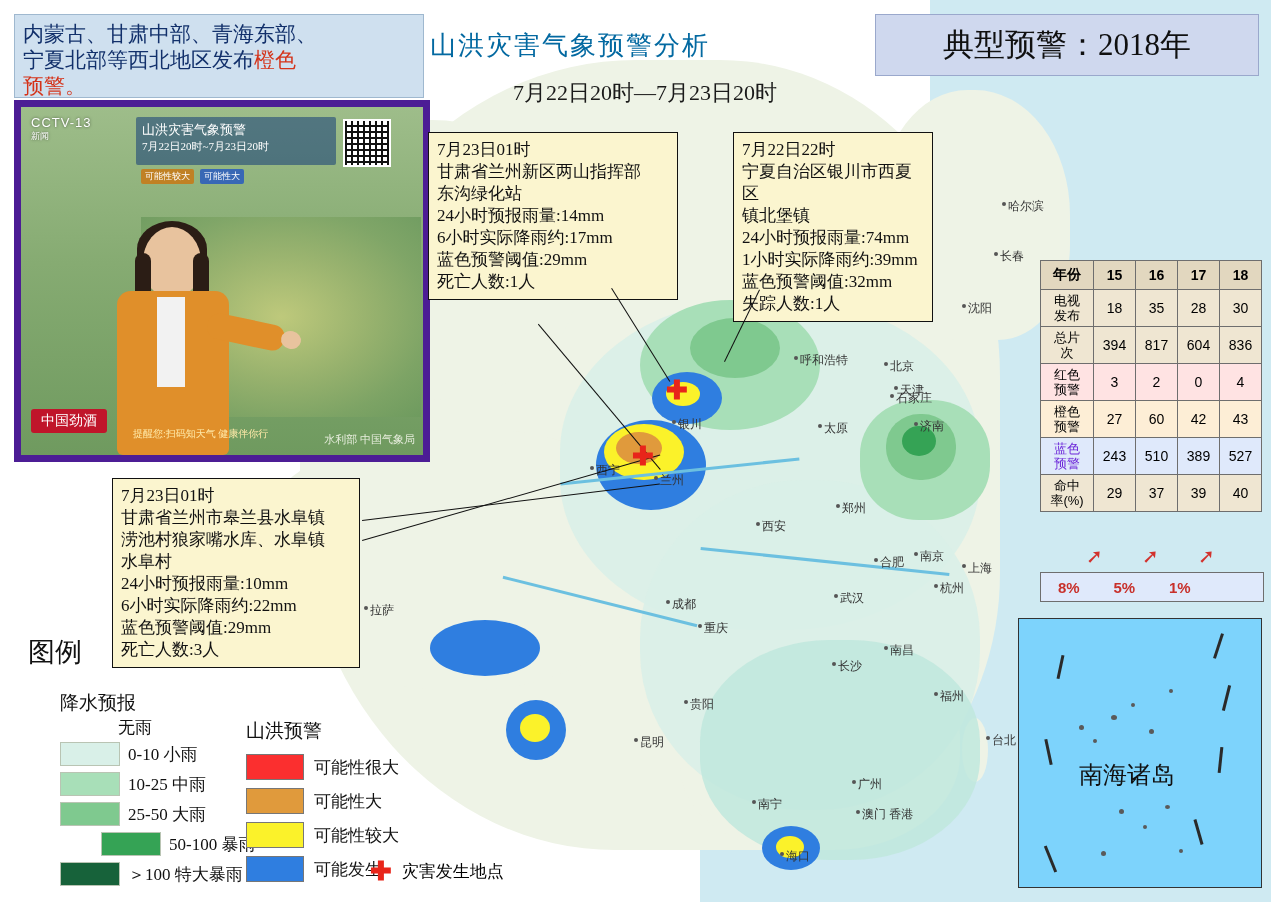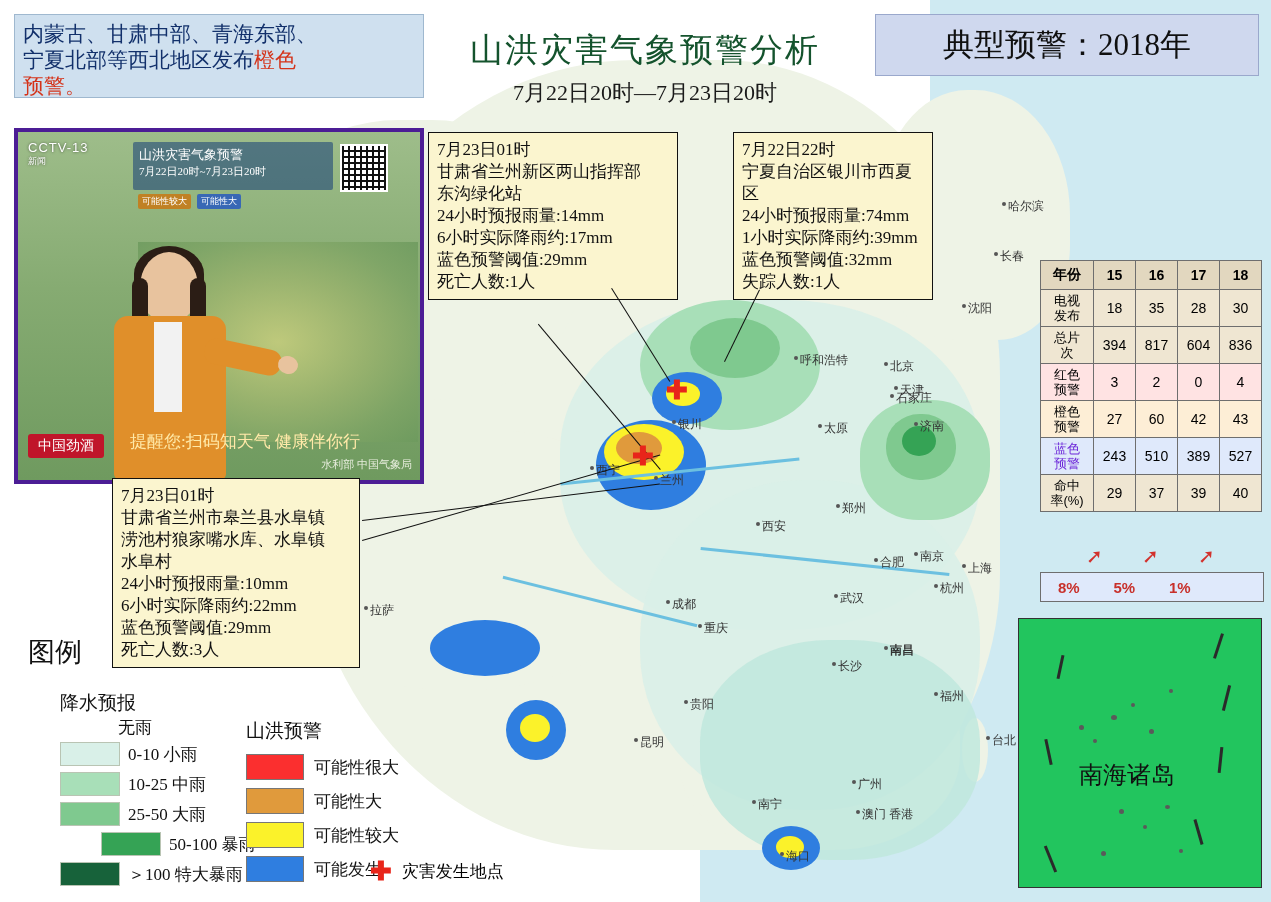--- a/index.html
+++ b/index.html
@@ -10,22 +10,22 @@
   }
   #root{position:absolute;left:0;top:0;width:1271px;height:902px;}
 
   
   .map-bg{position:absolute;left:0;top:0;width:1271px;height:902px;background:#ffffff;}
   .sea{position:absolute;background:#cfeaf2;}
   .land{position:absolute;background:#eef3e6;}
 
   
   .hdr-title{
-    position:absolute;left:430px;top:28px;width:430px;text-align:center;
-    font-size:33px;color:#14532d;letter-spacing:2px;
+    position:absolute;left:430px;top:28px;width:430px;
+    font-size:26px;color:#0369a1;letter-spacing:2px;
   }
   .hdr-sub{
     position:absolute;left:430px;top:78px;width:430px;text-align:center;
     font-size:22px;color:#1a1a1a;
   }
   .hdr-right{
     position:absolute;left:875px;top:14px;width:382px;height:60px;
     background:#cfd8ee;border:1px solid #9aa8cc;
     display:flex;align-items:center;justify-content:center;
     font-size:31px;color:#101010;
@@ -36,21 +36,21 @@
     position:absolute;left:14px;top:14px;width:410px;height:84px;
     background:#cfe0ef;border:1px solid #9fb8cf;
     padding:6px 8px;box-sizing:border-box;
     font-size:21px;line-height:26px;color:#12306b;
   }
   .banner .hl{color:#d4331a;}
 
   
   .tv{
     position:absolute;left:14px;top:100px;width:402px;height:348px;
-    background:#1d4ed8;border:4px solid #4c1d95;overflow:hidden;margin-top:28px;
+    background:#1d4ed8;border:7px solid #4c1d95;overflow:hidden;
   }
   .tv-sky{position:absolute;left:0;top:0;width:402px;height:348px;
     background:linear-gradient(180deg,#9ebd8a 0%,#86ab72 45%,#6f9a5f 100%);}
   .tv-terrain{position:absolute;left:120px;top:110px;width:280px;height:200px;
     background:radial-gradient(ellipse at 50% 50%, #c9cf7e 0%, #9cb46e 45%, #7ea465 75%, #6d9a5e 100%);
     opacity:.85;}
   .tv-cctv{position:absolute;left:10px;top:8px;font-size:13px;color:#ffffff;
     font-family:"Liberation Sans",sans-serif;letter-spacing:1px;text-shadow:0 0 3px rgba(0,0,0,.6);}
   .tv-cctv small{display:block;font-size:9px;letter-spacing:0;}
   .tv-banner{
@@ -75,21 +75,21 @@
   .tv-hair2{position:absolute;left:36px;top:26px;width:16px;height:64px;border-radius:8px;background:#2b1d15;}
   .tv-hair3{position:absolute;left:94px;top:26px;width:16px;height:64px;border-radius:8px;background:#2b1d15;}
   .tv-body{position:absolute;left:18px;top:64px;width:112px;height:164px;background:#e08f2a;border-radius:14px 14px 6px 6px;}
   .tv-shirt{position:absolute;left:58px;top:70px;width:28px;height:90px;background:#f2f2f2;}
   .tv-arm{position:absolute;left:108px;top:92px;width:78px;height:26px;background:#e08f2a;border-radius:12px;transform:rotate(12deg);}
   .tv-hand{position:absolute;left:182px;top:104px;width:20px;height:18px;background:#e8c39e;border-radius:50%;transform:rotate(12deg);}
   .tv-logo{
     position:absolute;left:10px;top:302px;background:#c0152a;color:#fff;
     font-size:14px;padding:3px 10px;border-radius:3px;
   }
-  .tv-tip{position:absolute;left:112px;top:298px;font-size:17px;color:#ffe9a8;}
+  .tv-tip{position:absolute;left:112px;top:320px;font-size:10px;color:#ffe9a8;}
   .tv-credit{position:absolute;right:8px;bottom:8px;font-size:11px;color:#e8eede;}
 
   
   .callout{
     position:absolute;background:#fbf5cf;border:1px solid #111;
     padding:6px 8px;box-sizing:border-box;font-size:17px;line-height:22px;color:#111;
   }
   #callout-lanzhou-xinqu{left:428px;top:132px;width:250px;}
   #callout-yinchuan{left:733px;top:132px;width:200px;}
   #callout-gaolan{left:112px;top:478px;width:248px;}
@@ -123,21 +123,21 @@
   .deltas{
     position:absolute;left:1040px;top:572px;width:222px;height:28px;
     background:#dfe9fb;border:1px solid #6e6e6e;display:flex;
     font-family:"Liberation Sans",sans-serif;font-size:15px;font-weight:bold;color:#c8302b;
   }
   .deltas div{flex:1;display:flex;align-items:center;justify-content:center;}
 
   
   .inset{
     position:absolute;left:1018px;top:618px;width:242px;height:268px;
-    background:#22c55e;border:1px solid #333;
+    background:#7dd3fc;border:1px solid #333;
   }
   .inset-title{position:absolute;left:60px;top:140px;font-size:24px;color:#111;}
   .inset-dot{position:absolute;background:#5a5a5a;border-radius:50%;}
   .inset-line{position:absolute;background:#2a2a2a;}
 
   
   .legend-title{position:absolute;left:28px;top:634px;font-size:27px;color:#111;}
   .legend-sub{position:absolute;left:60px;top:690px;font-size:19px;color:#111;}
   .legend-sub2{position:absolute;left:246px;top:718px;font-size:19px;color:#111;}
   .lg-row{position:absolute;left:60px;display:flex;align-items:center;font-size:17px;color:#111;}
@@ -234,21 +234,21 @@
       <div class="city" style="left: 940px; top: 580px;">杭州</div>
       <div class="citydot" style="left: 364px; top: 606px;"></div>
       <div class="city" style="left: 370px; top: 602px;">拉萨</div>
       <div class="citydot" style="left: 666px; top: 600px;"></div>
       <div class="city" style="left: 672px; top: 596px;">成都</div>
       <div class="citydot" style="left: 834px; top: 594px;"></div>
       <div class="city" style="left: 840px; top: 590px;">武汉</div>
       <div class="citydot" style="left: 698px; top: 624px;"></div>
       <div class="city" style="left: 704px; top: 620px;">重庆</div>
       <div class="citydot" style="left: 884px; top: 646px;"></div>
-      <div class="city" style="left: 890px; top: 642px; font-weight: bold;">南昌</div>
+      <div class="city" style="left: 890px; top: 642px;">南昌</div>
       <div class="citydot" style="left: 832px; top: 662px;"></div>
       <div class="city" style="left: 838px; top: 658px;">长沙</div>
       <div class="citydot" style="left: 684px; top: 700px;"></div>
       <div class="city" style="left: 690px; top: 696px;">贵阳</div>
       <div class="citydot" style="left: 934px; top: 692px;"></div>
       <div class="city" style="left: 940px; top: 688px;">福州</div>
       <div class="citydot" style="left: 986px; top: 736px;"></div>
       <div class="city" style="left: 992px; top: 732px;">台北</div>
       <div class="citydot" style="left: 634px; top: 738px;"></div>
       <div class="city" style="left: 640px; top: 734px;">昆明</div>
@@ -308,20 +308,21 @@
       <div>甘肃省兰州新区两山指挥部</div>
       <div>东沟绿化站</div>
       <div>24小时预报雨量:14mm</div>
       <div>6小时实际降雨约:17mm</div>
       <div>蓝色预警阈值:29mm</div>
       <div>死亡人数:1人</div>
     </div>
   <div class="callout" id="callout-yinchuan">
       <div>7月22日22时</div>
       <div>宁夏自治区银川市西夏区</div>
+      <div>镇北堡镇</div>
       <div>24小时预报雨量:74mm</div>
       <div>1小时实际降雨约:39mm</div>
       <div>蓝色预警阈值:32mm</div>
       <div>失踪人数:1人</div>
     </div>
   <div class="callout" id="callout-gaolan">
       <div>7月23日01时</div>
       <div>甘肃省兰州市皋兰县水阜镇</div>
       <div>涝池村狼家嘴水库、水阜镇</div>
       <div>水阜村</div>

